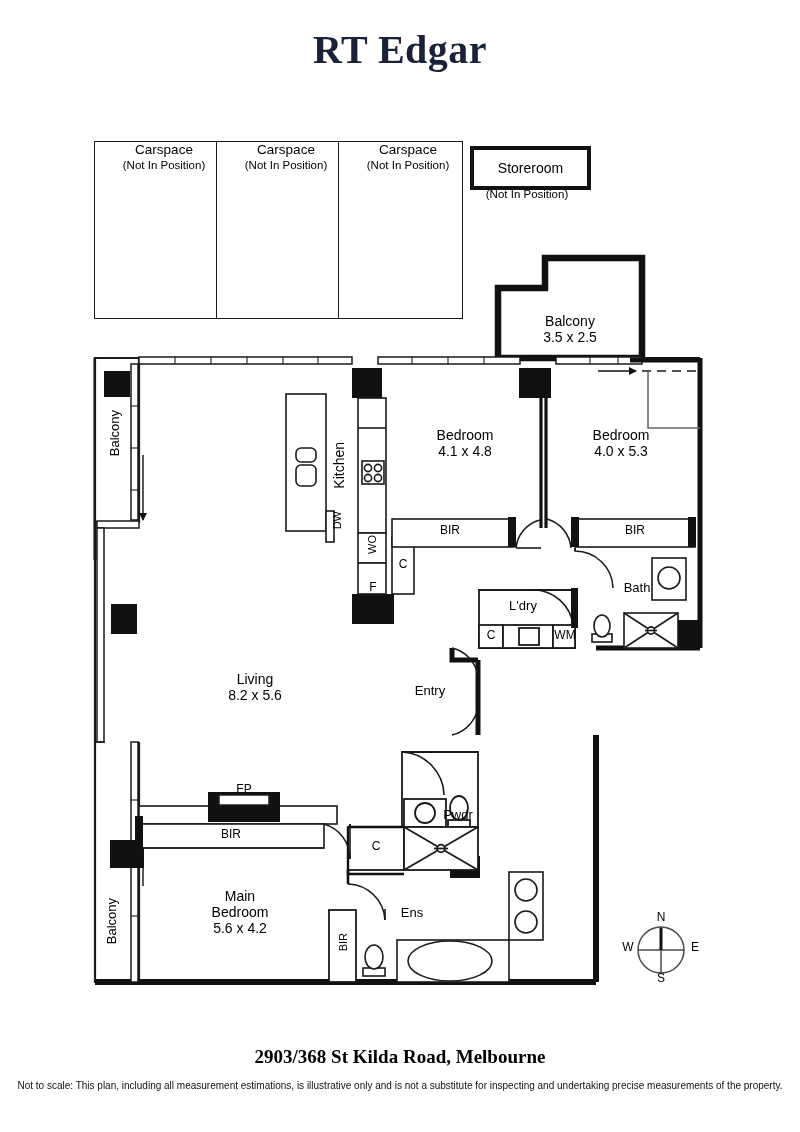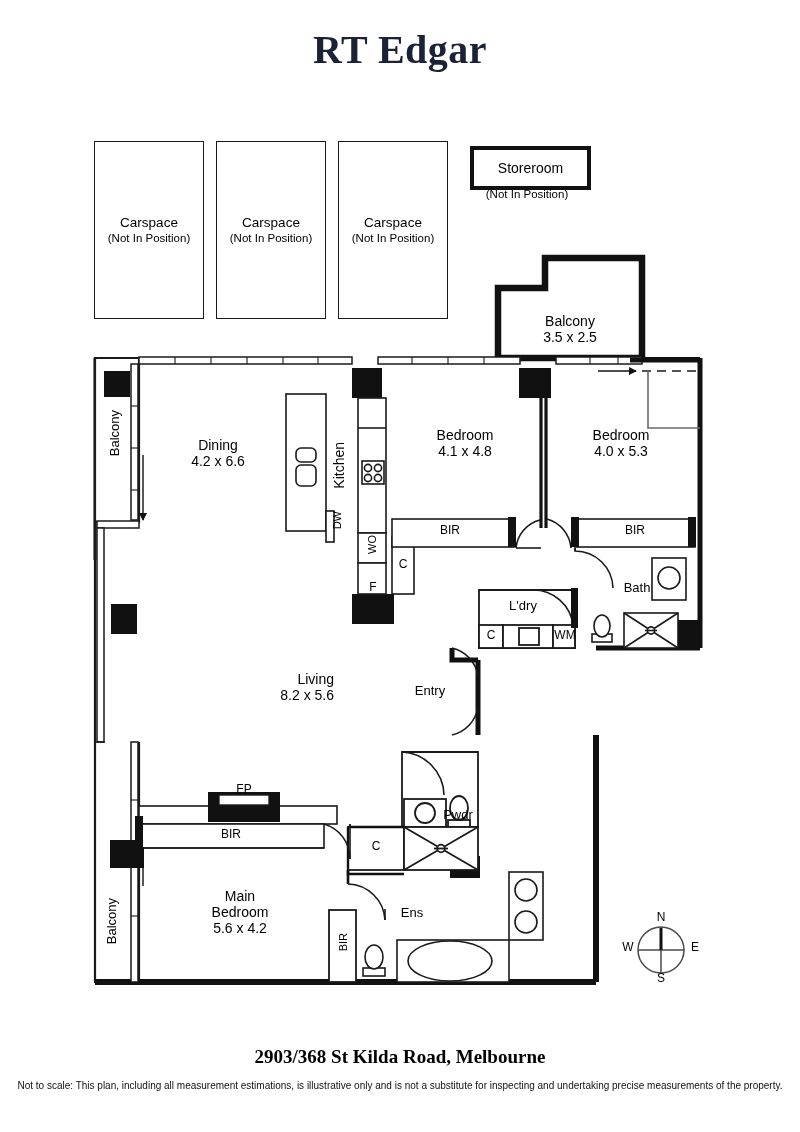--- a/index.html
+++ b/index.html
@@ -6,21 +6,21 @@
   body{width:800px;height:1132px;position:relative;font-family:"Liberation Sans",sans-serif;color:#000;}
   #page{position:relative;width:792px;height:1132px;overflow:hidden;background:#fff;}
 
   
   .brand{position:absolute;left:0;top:26px;width:800px;text-align:center;
          font-family:"Liberation Serif",serif;font-size:40px;font-weight:700;
          color:#1b2238;letter-spacing:.5px;}
 
   
   .carspace{position:absolute;border:1.4px solid #1a1a1a;background:#fff;
-            display:flex;flex-direction:column;align-items:center;justify-content:center;}
+            display:flex;flex-direction:column;align-items:center;justify-content:flex-start;padding-left:15px;}
   .cs-name{font-size:13.5px;line-height:16px;}
   .cs-sub{font-size:11.5px;line-height:15px;}
 
   .store-box{position:absolute;border:4px solid #111;background:#fff;
              display:flex;align-items:center;justify-content:center;}
   .store-name{font-size:14px;}
   .store-sub{position:absolute;font-size:11.5px;text-align:center;width:160px;}
   .lbl{position:absolute;text-align:center;line-height:1.15;white-space:nowrap;}
   .lbl.big{font-size:14px;}
   .lbl.mid{font-size:13px;}
@@ -325,24 +325,20 @@
   </svg>
 
   <div class="lbl big" style="left:505px;top:313px;width:130px;">
     <span>Balcony</span><br>
     <span>3.5 x 2.5</span>
   </div>
 
   <div class="lbl mid vert" style="left:108px;top:410px;">Balcony</div>
   <div class="lbl mid vert" style="left:105px;top:898px;">Balcony</div>
 
-  <div class="lbl big" style="left:148px;top:437px;width:140px;">
-    <span>Dining</span><br>
-    <span>4.2 x 6.6</span>
-  </div>
 
   <div class="lbl big vert" style="left:331px;top:442px;">Kitchen</div>
   <div class="lbl xs vert" style="left:331px;top:511px;">DW</div>
   <div class="lbl xs vert" style="left:366px;top:535px;">WO</div>
   <div class="lbl sm" style="left:366px;top:581px;width:14px;">F</div>
   <div class="lbl sm" style="left:396px;top:558px;width:14px;">C</div>
 
   <div class="lbl big" style="left:400px;top:427px;width:130px;">
     <span>Bedroom</span><br>
     <span>4.1 x 4.8</span>
@@ -354,21 +350,21 @@
     <span>4.0 x 5.3</span>
   </div>
   <div class="lbl sm" style="left:605px;top:524px;width:60px;">BIR</div>
 
   <div class="lbl mid" style="left:612px;top:581px;width:50px;">Bath</div>
 
   <div class="lbl mid" style="left:498px;top:599px;width:50px;">L'dry</div>
   <div class="lbl sm" style="left:484px;top:629px;width:14px;">C</div>
   <div class="lbl sm" style="left:553px;top:629px;width:24px;">WM</div>
 
-  <div class="lbl big" style="left:194px;top:671px;width:140px;text-align:right;">
+  <div class="lbl big" style="left:185px;top:671px;width:140px;">
     <span>Living</span><br>
     <span>8.2 x 5.6</span>
   </div>
 
   <div class="lbl mid" style="left:400px;top:684px;width:60px;">Entry</div>
 
   <div class="lbl mid" style="left:434px;top:808px;width:48px;">Pwdr</div>
 
   <div class="lbl sm" style="left:369px;top:840px;width:14px;">C</div>
 

